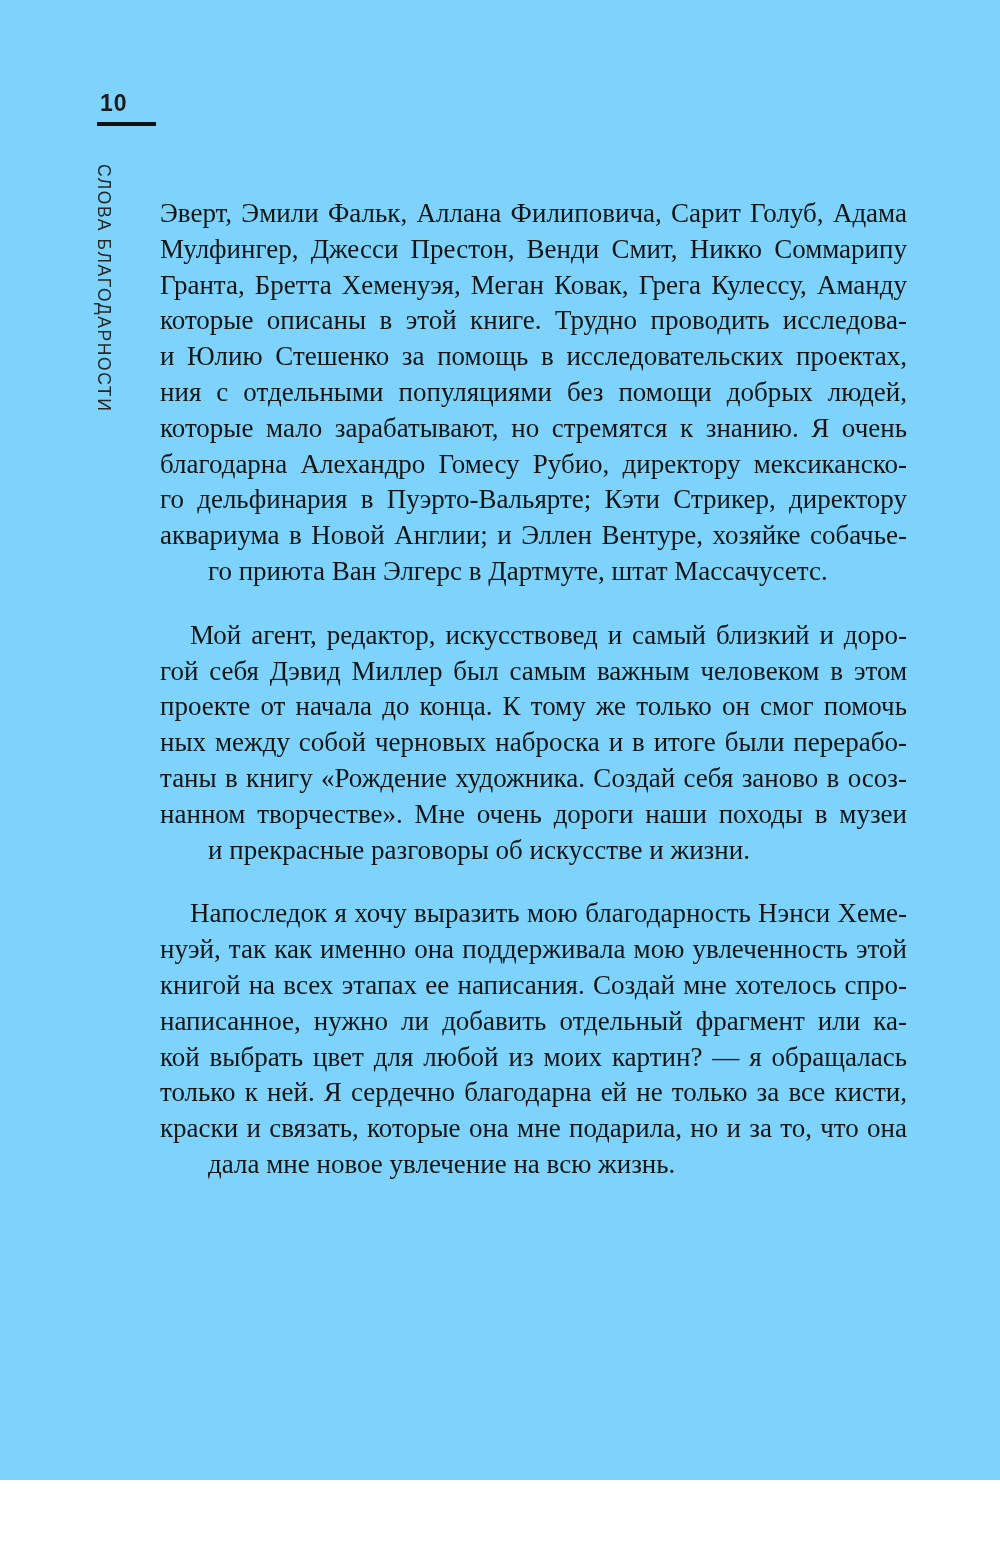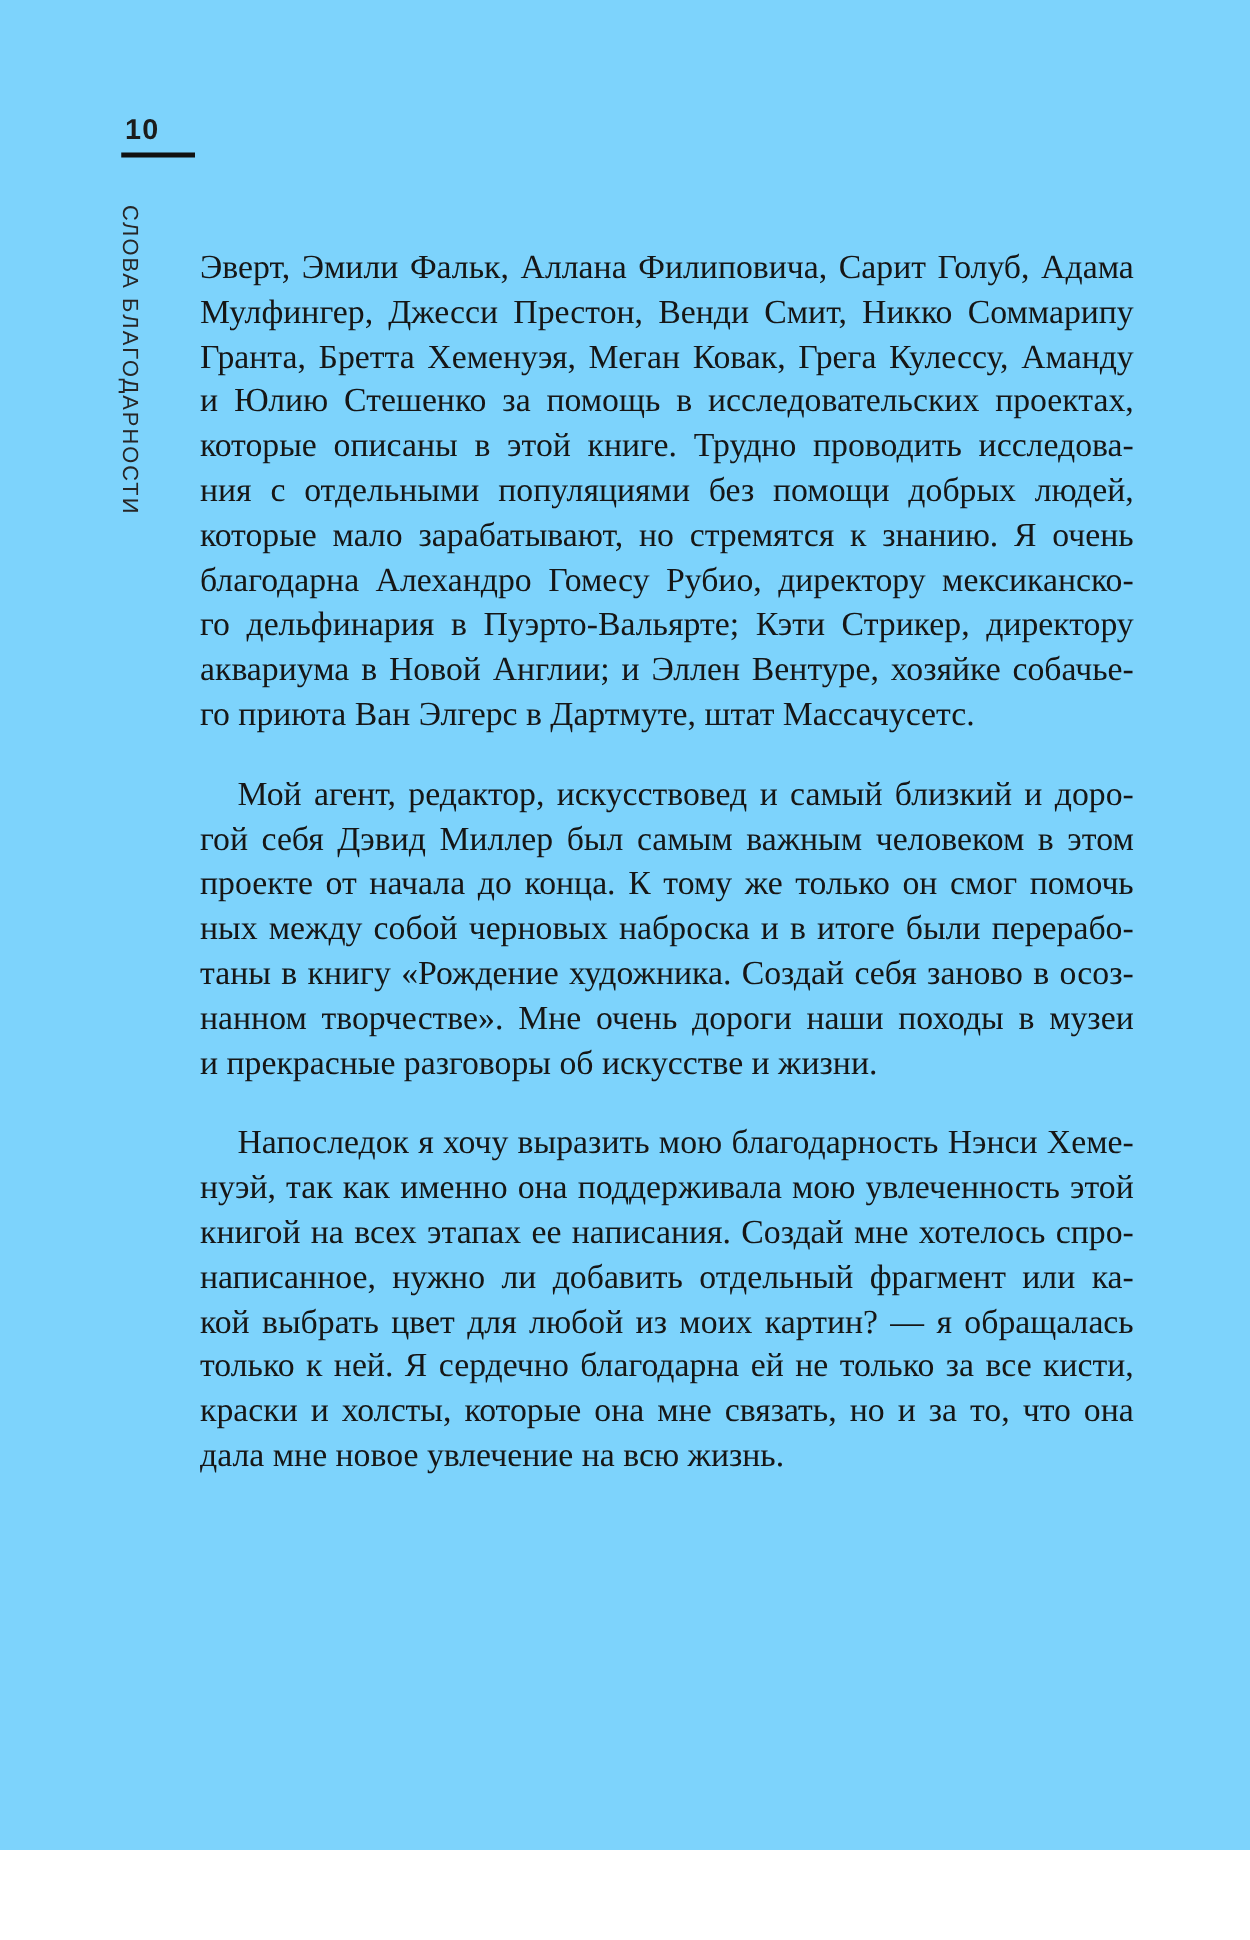--- a/index.html
+++ b/index.html
@@ -65,20 +65,21 @@
     margin: 0;
   }
   .line {
     text-align: justify;
     text-align-last: justify;
     white-space: normal;
   }
   .line.para-end {
     text-align: left;
     text-align-last: left;
+    margin-left: 48px;
   }
   .line.indent {
     text-indent: 30px;
     margin-top: 28px;
   }
 </style>
 </head>
 <body>
 
 <div class="page">
@@ -87,22 +88,22 @@
 
   <div class="page-number-rule"></div>
 
   <div class="sidebar-title">СЛОВА БЛАГОДАРНОСТИ</div>
 
   <div class="text-block">
       <div class="paragraph">
         <div class="line">Эверт, Эмили Фальк, Аллана Филиповича, Сарит Голуб, Адама</div>
         <div class="line">Мулфингер, Джесси Престон, Венди Смит, Никко Соммарипу</div>
         <div class="line">Гранта, Бретта Хеменуэя, Меган Ковак, Грега Кулессу, Аманду</div>
+        <div class="line">которые описаны в этой книге. Трудно проводить исследова-</div>
         <div class="line">и Юлию Стешенко за помощь в исследовательских проектах,</div>
-        <div class="line">которые описаны в этой книге. Трудно проводить исследова-</div>
         <div class="line">ния с отдельными популяциями без помощи добрых людей,</div>
         <div class="line">которые мало зарабатывают, но стремятся к знанию. Я очень</div>
         <div class="line">благодарна Алехандро Гомесу Рубио, директору мексиканско-</div>
         <div class="line">го дельфинария в Пуэрто-Вальярте; Кэти Стрикер, директору</div>
         <div class="line">аквариума в Новой Англии; и Эллен Вентуре, хозяйке собачье-</div>
         <div class="line para-end">го приюта Ван Элгерс в Дартмуте, штат Массачусетс.</div>
       </div>
       <div class="paragraph">
         <div class="line indent">Мой агент, редактор, искусствовед и самый близкий и доро-</div>
         <div class="line">гой себя Дэвид Миллер был самым важным человеком в этом</div>
@@ -112,18 +113,18 @@
         <div class="line">нанном творчестве». Мне очень дороги наши походы в музеи</div>
         <div class="line para-end">и прекрасные разговоры об искусстве и жизни.</div>
       </div>
       <div class="paragraph">
         <div class="line indent">Напоследок я хочу выразить мою благодарность Нэнси Хеме-</div>
         <div class="line">нуэй, так как именно она поддерживала мою увлеченность этой</div>
         <div class="line">книгой на всех этапах ее написания. Создай мне хотелось спро-</div>
         <div class="line">написанное, нужно ли добавить отдельный фрагмент или ка-</div>
         <div class="line">кой выбрать цвет для любой из моих картин? — я обращалась</div>
         <div class="line">только к ней. Я сердечно благодарна ей не только за все кисти,</div>
-        <div class="line">краски и холсты, которые она мне связать, но и за то, что она</div>
+        <div class="line">краски и связать, которые она мне подарила, но и за то, что она</div>
         <div class="line para-end">дала мне новое увлечение на всю жизнь.</div>
       </div>
     </div>
 
 </div>
 
 </body></html>

